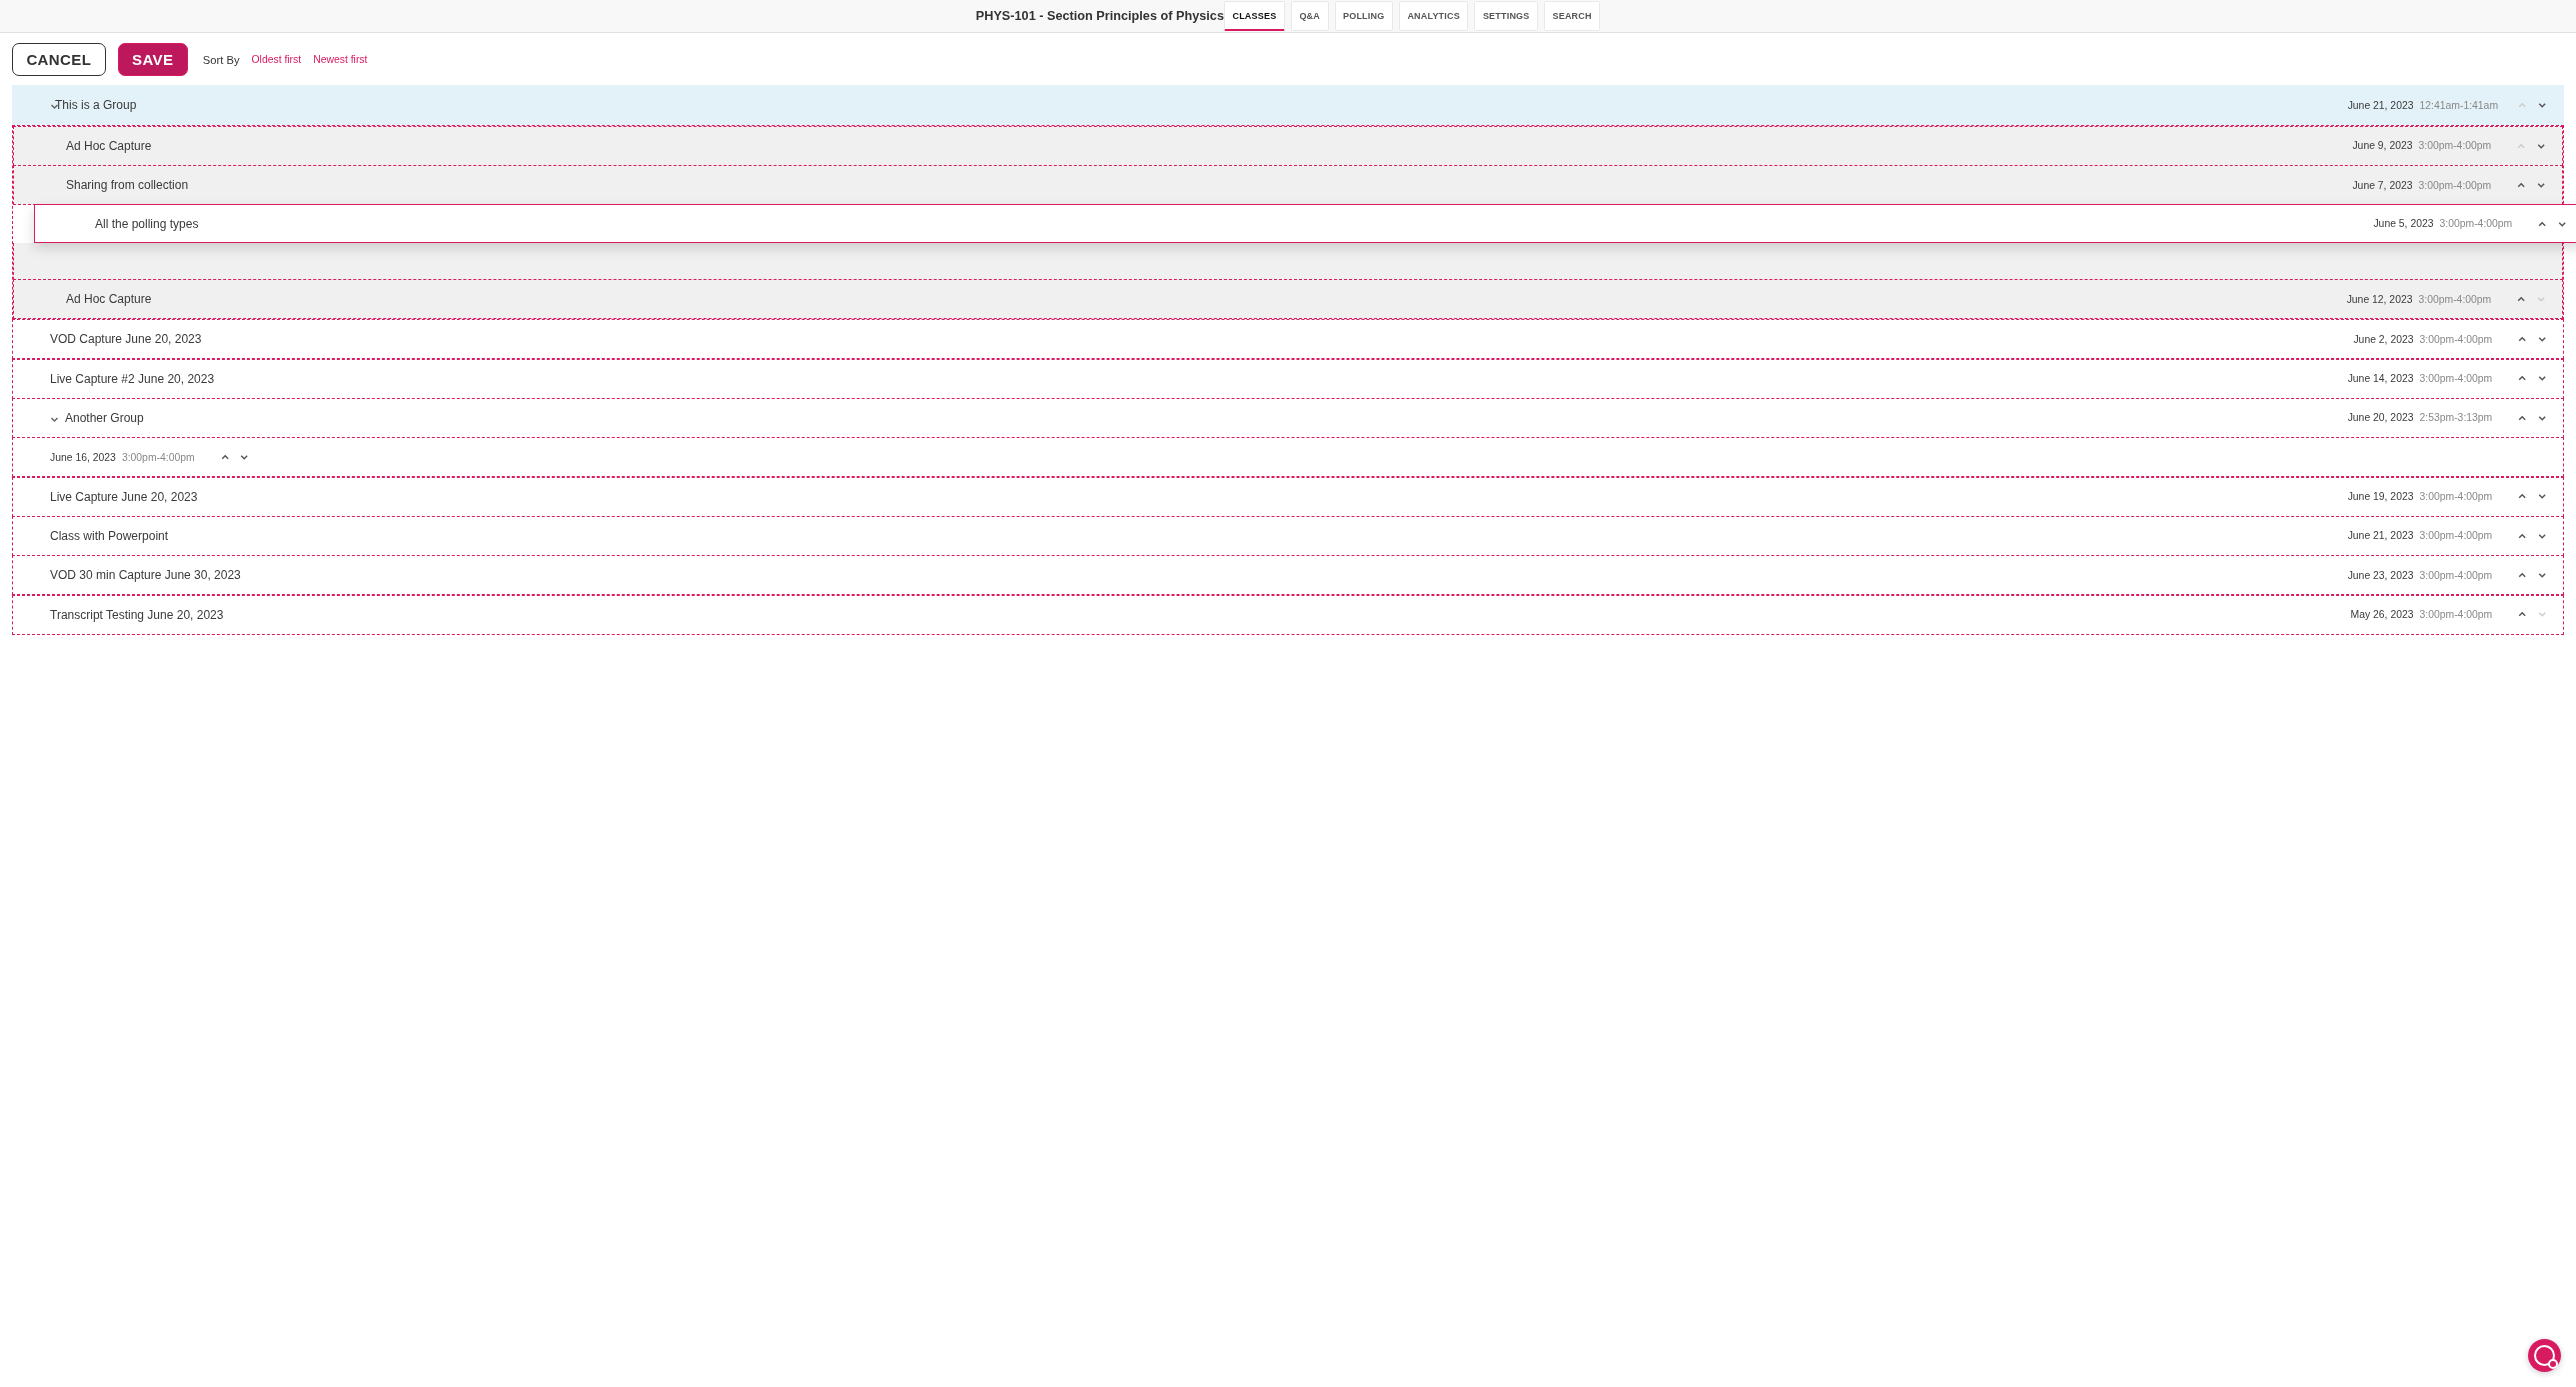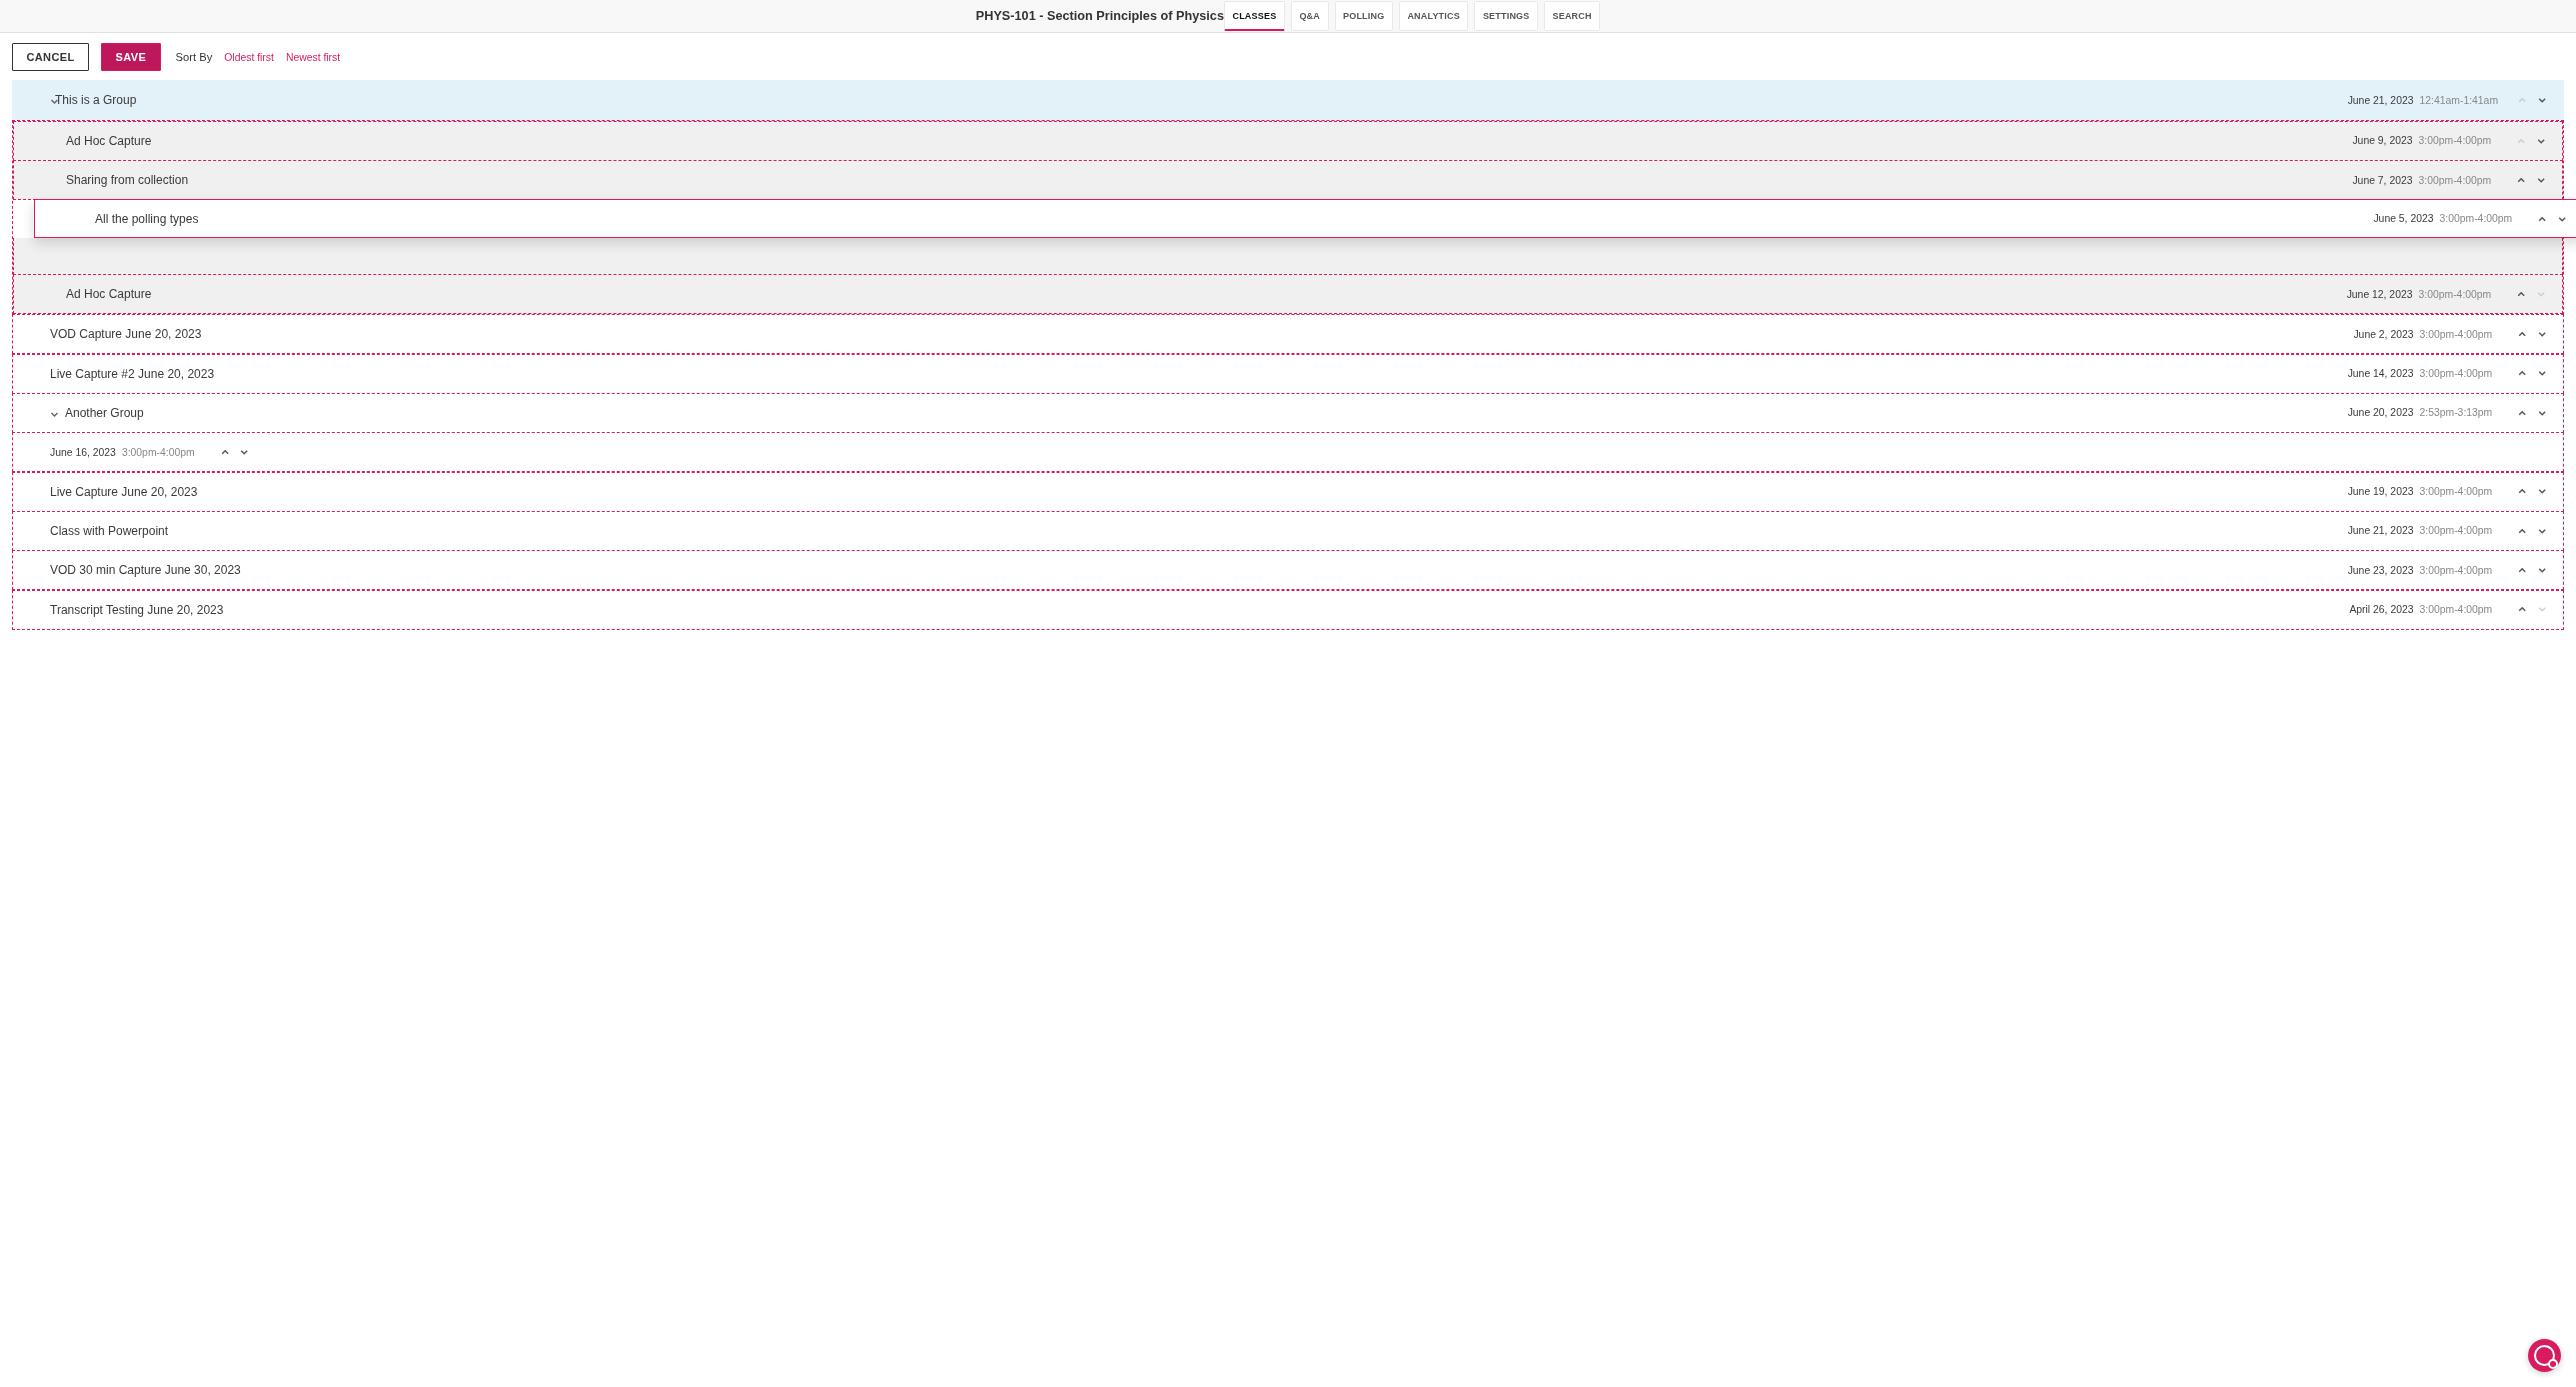--- a/index.html
+++ b/index.html
@@ -47,24 +47,24 @@
       border-bottom: 2.2px solid #d81b60;
     }
     
     .toolbar {
       display: flex;
       align-items: center;
       gap: 12px;
       padding: 10.4px 12px;
     }
     .btn {
-      font-size: 11px;
+      font-size: 15px;
       font-weight: 700;
       padding: 6.7px 13.4px;
-      border-radius: 1px;
+      border-radius: 7px;
       cursor: pointer;
       letter-spacing: 0.4px;
     }
     .btn-outline {
       background: #fff;
       border: 0.7px solid #333;
       color: #333;
     }
     .btn-primary {
       background: #be185d;
@@ -447,21 +447,21 @@
         </span>
         <span class="arrow">
           <svg viewBox="0 0 14 14">
             <path d="M3 5 L7 9 L11 5"></path>
           </svg>
         </span>
       </span>
     </div>
     <div class="row item">
       <span class="row-title">Transcript Testing June 20, 2023</span>
-      <span class="row-date">April 26, 2023</span>
+      <span class="row-date">May 26, 2023</span>
       <span class="row-time">3:00pm-4:00pm</span>
       <span class="arrow-controls">
         <span class="arrow">
           <svg viewBox="0 0 14 14">
             <path d="M3 9 L7 5 L11 9"></path>
           </svg>
         </span>
         <span class="arrow disabled">
           <svg viewBox="0 0 14 14">
             <path d="M3 5 L7 9 L11 5"></path>

